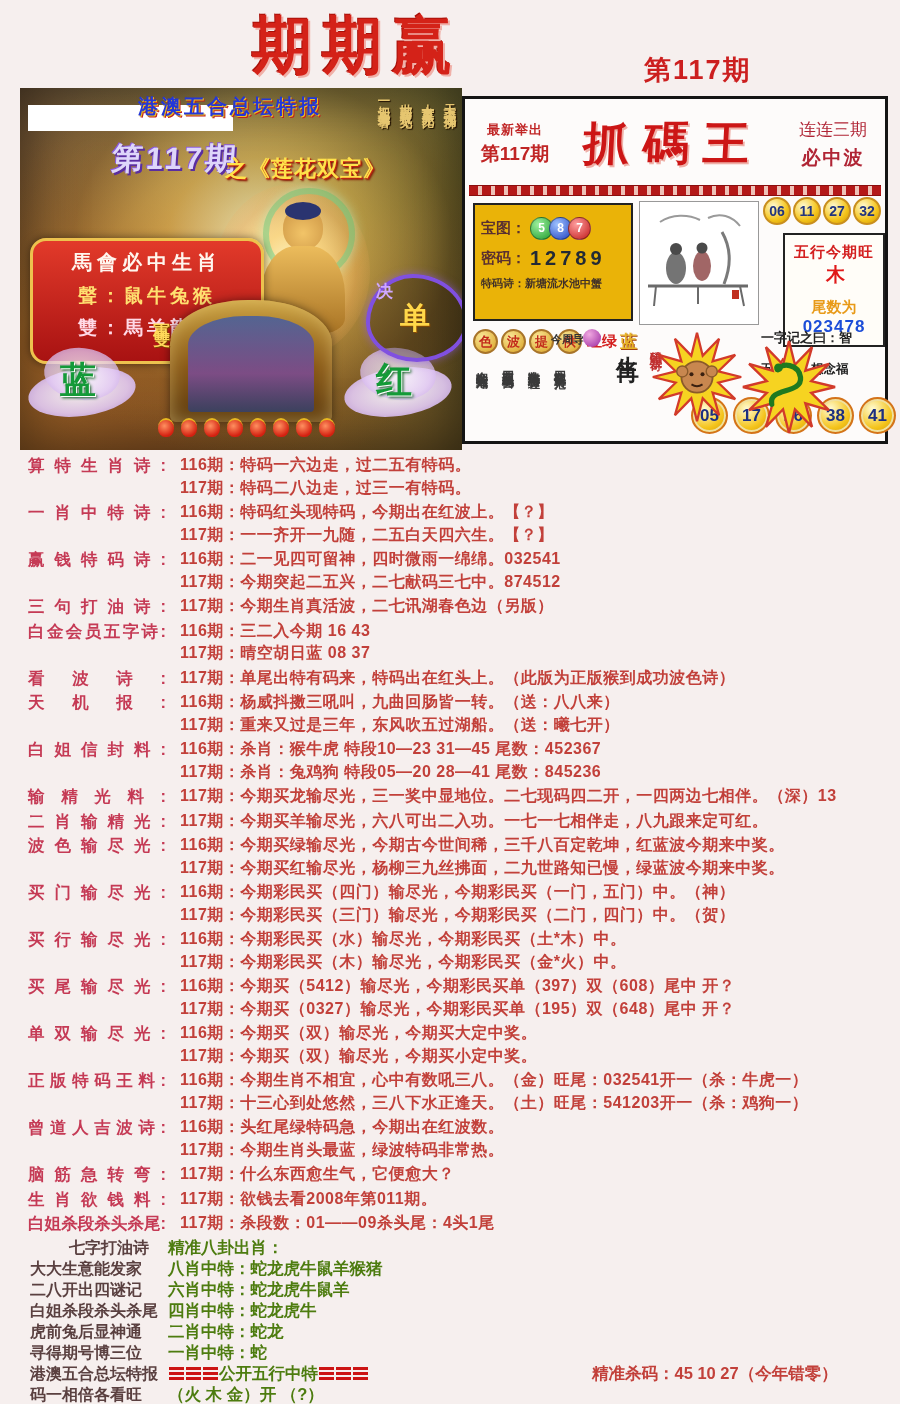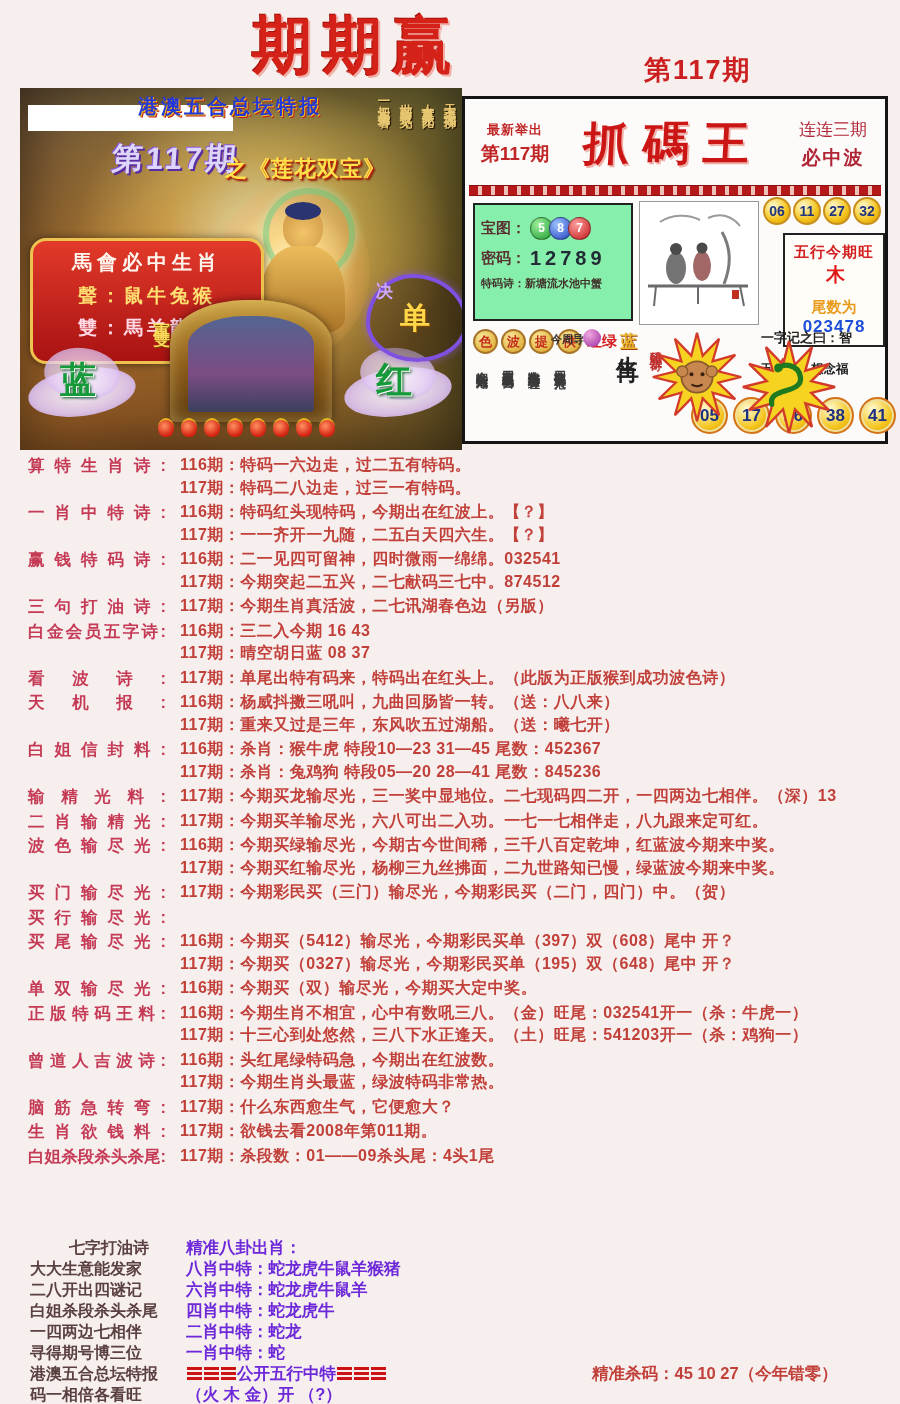--- a/index.html
+++ b/index.html
@@ -87,21 +87,21 @@
   .z-head .hl .b{font-size:19px;font-weight:900;margin-top:2px;}
   .z-title{flex:1;text-align:center;font-size:46px;font-weight:900;color:#cc1616;letter-spacing:14px;
     text-shadow:2px 2px 0 #efb0a8;transform:skewX(-3deg);}
   .z-head .hr{width:92px;text-align:center;color:#b02535;}
   .z-head .hr .a{font-size:17px;font-weight:400;}
   .z-head .hr .b{font-size:19px;font-weight:900;margin-top:4px;letter-spacing:2px;}
   .z-div{position:absolute;left:4px;right:4px;top:86px;height:9px;
     background:repeating-linear-gradient(90deg,#b41818 0 9px,#eec2b8 9px 13px);
     border-top:1px solid #8a0f0f;border-bottom:1px solid #8a0f0f;}
   .z-panel{position:absolute;left:8px;top:104px;width:160px;height:118px;border:2px solid #222;
-    background:#86efac;box-sizing:border-box;padding:6px 6px;}
+    background:#eab308;box-sizing:border-box;padding:6px 6px;}
   .z-panel .r1{display:flex;align-items:center;height:34px;}
   .z-panel .lab{font-size:15px;font-weight:900;color:#5a3030;}
   .mini{width:21px;height:21px;border-radius:50%;display:inline-flex;align-items:center;justify-content:center;
     font-size:12px;font-weight:900;color:#fff;margin-left:-4px;border:1px solid rgba(0,0,0,.35);}
   .mini.green{background:radial-gradient(circle at 35% 30%,#9ef09e,#1c9a2c);}
   .mini.blue{background:radial-gradient(circle at 35% 30%,#9ec2ff,#2040c0);}
   .mini.red{background:radial-gradient(circle at 35% 30%,#ff9e9e,#c01818);}
   .z-panel .code{font-size:20px;font-weight:900;color:#222a35;letter-spacing:4px;margin-left:4px;}
   .z-panel .r2{margin-top:2px;display:flex;align-items:center;}
   .z-panel .r3{margin-top:6px;font-size:11px;font-weight:900;color:#403028;}
@@ -144,21 +144,21 @@
   .rows{position:absolute;left:28px;top:454px;right:10px;}
   .sec{display:flex;margin-bottom:2px;}
   .sec .lbl{flex:none;width:152px;padding-right:14px;box-sizing:border-box;
     color:#c53a55;font-weight:900;font-size:16.5px;line-height:22.5px;
     text-align:justify;text-align-last:justify;}
   .sec .lns{flex:1;color:#c2403a;font-weight:900;font-size:16px;line-height:22.5px;letter-spacing:.5px;}
   
   .bleft{position:absolute;left:30px;top:1237px;width:158px;color:#5a4040;font-size:16px;
     font-weight:900;line-height:21px;}
   .bleft .t{text-align:center;margin-bottom:0;}
-  .bright{position:absolute;left:186px;top:1237px;color:#6d28d9;font-size:16.5px;font-weight:900;line-height:21px;}
+  .bright{position:absolute;left:168px;top:1237px;color:#4d7c0f;font-size:16.5px;font-weight:900;line-height:21px;}
   .blocks{display:inline-block;width:15px;height:13px;margin:0 1px;vertical-align:-1px;
     background:repeating-linear-gradient(to bottom,#cc1414 0 3px,rgba(0,0,0,0) 3px 5px);}
   .shama{position:absolute;left:592px;top:1363px;color:#c2403a;font-size:16.5px;font-weight:900;}
 </style>
 </head>
 <body>
 
 <div class="page-title">期期赢</div>
 <div class="page-issue">第117期</div>
 
@@ -389,37 +389,43 @@
     <div class="sec">
       <div class="lbl">波色输尽光:</div>
       <div class="lns">
         <div>116期：今期买绿输尽光，今期古今世间稀，三千八百定乾坤，红蓝波今期来中奖。</div>
         <div>117期：今期买红输尽光，杨柳三九丝拂面，二九世路知已慢，绿蓝波今期来中奖。</div>
       </div>
     </div>
     <div class="sec">
       <div class="lbl">买门输尽光:</div>
       <div class="lns">
+        <div>116期：今期彩民买（四门）输尽光，今期彩民买（一门，五门）中。（神）</div>
         <div>117期：今期彩民买（三门）输尽光，今期彩民买（二门，四门）中。（贺）</div>
       </div>
     </div>
     <div class="sec">
       <div class="lbl">买行输尽光:</div>
+      <div class="lns">
+        <div>116期：今期彩民买（水）输尽光，今期彩民买（土*木）中。</div>
+        <div>117期：今期彩民买（木）输尽光，今期彩民买（金*火）中。</div>
+      </div>
     </div>
     <div class="sec">
       <div class="lbl">买尾输尽光:</div>
       <div class="lns">
         <div>116期：今期买（5412）输尽光，今期彩民买单（397）双（608）尾中 开？</div>
         <div>117期：今期买（0327）输尽光，今期彩民买单（195）双（648）尾中 开？</div>
       </div>
     </div>
     <div class="sec">
       <div class="lbl">单双输尽光:</div>
       <div class="lns">
         <div>116期：今期买（双）输尽光，今期买大定中奖。</div>
+        <div>117期：今期买（双）输尽光，今期买小定中奖。</div>
       </div>
     </div>
     <div class="sec">
       <div class="lbl">正版特码王料:</div>
       <div class="lns">
         <div>116期：今期生肖不相宜，心中有数吼三八。（金）旺尾：032541开一（杀：牛虎一）</div>
         <div>117期：十三心到处悠然，三八下水正逢天。（土）旺尾：541203开一（杀：鸡狗一）</div>
       </div>
     </div>
     <div class="sec">
@@ -447,21 +453,21 @@
         <div>117期：杀段数：01——09杀头尾：4头1尾</div>
       </div>
     </div>
   </div>
 
 <div class="bleft" id="bleft">
   <div class="t">七字打油诗</div>
 <div>大大生意能发家</div>
     <div>二八开出四谜记</div>
     <div>白姐杀段杀头杀尾</div>
-    <div>一四两边七相伴</div>
+    <div>虎前兔后显神通</div>
     <div>寻得期号博三位</div>
     <div>港澳五合总坛特报</div>
     <div>码一相倍各看旺</div>
   </div>
 <div class="bright" id="bright">
   <div>精准八卦出肖：</div>
 <div>八肖中特：蛇龙虎牛鼠羊猴猪</div>
     <div>六肖中特：蛇龙虎牛鼠羊</div>
     <div>四肖中特：蛇龙虎牛</div>
     <div>二肖中特：蛇龙</div>

